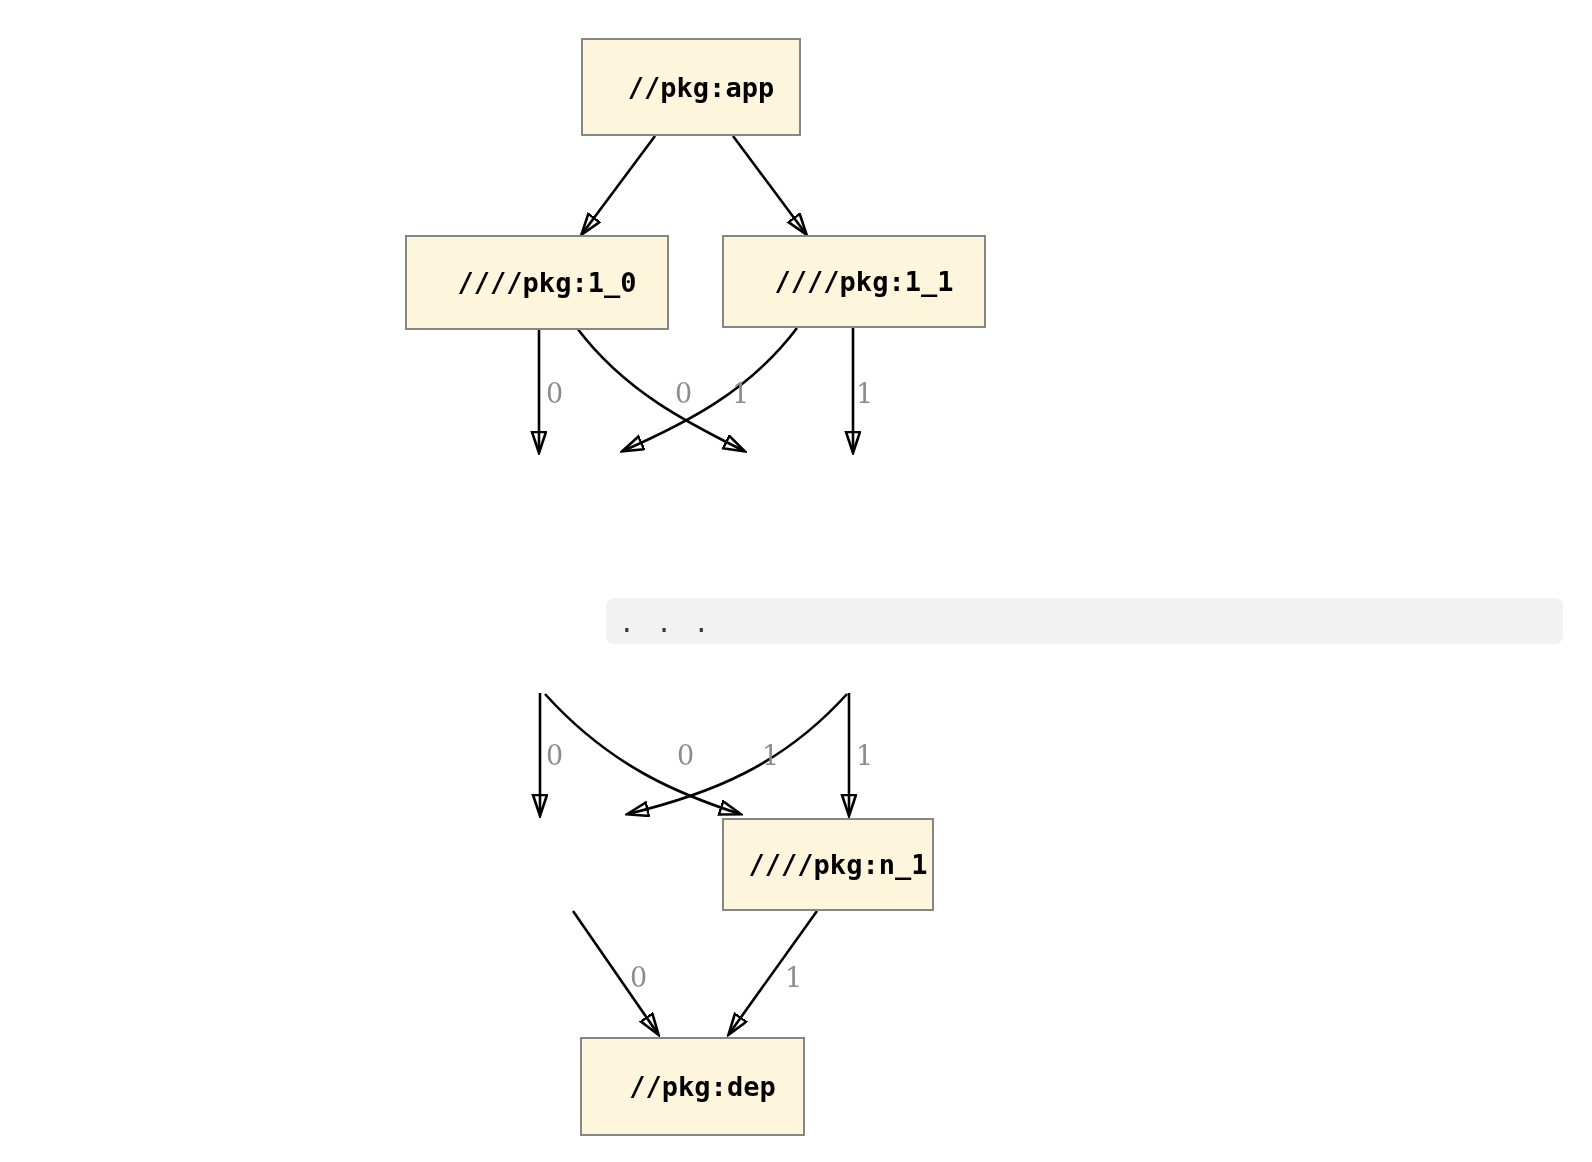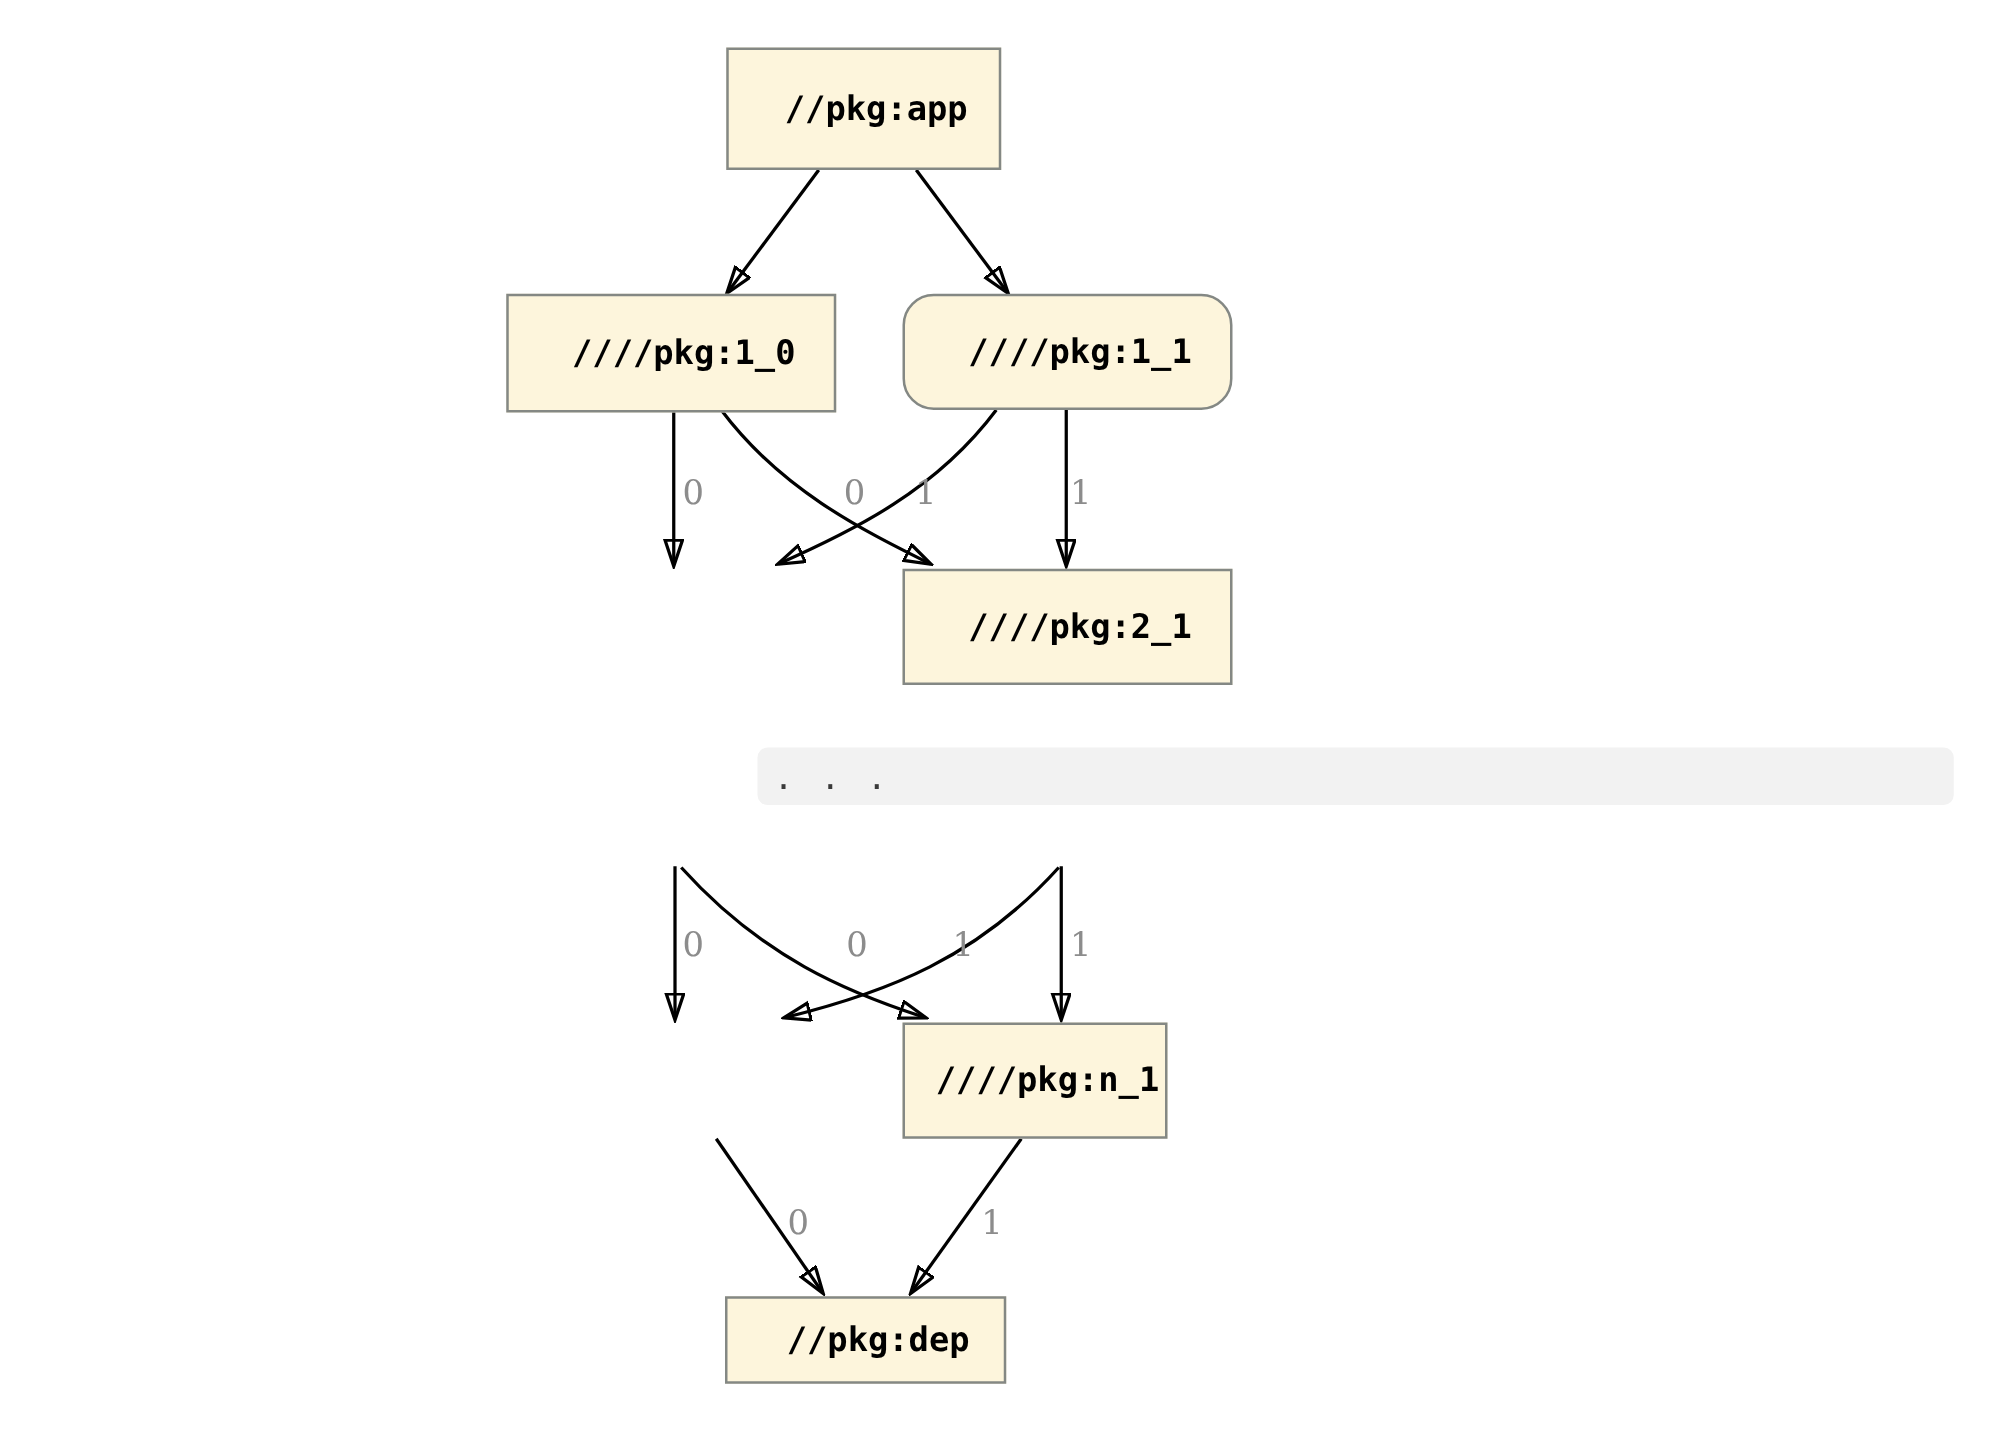--- a/index.html
+++ b/index.html
@@ -110,35 +110,32 @@
   </svg>
 
   <div class="node" style="left:581px;top:38px;width:220px;height:98px;">
     <span class="label">//pkg:app</span>
   </div>
 
   <div class="node" style="left:405px;top:235px;width:264px;height:95px;">
     <span class="label">////pkg:1_0</span>
   </div>
 
-  <div class="node" style="left:722px;top:235px;width:264px;height:93px;border-radius:25px;">
+  <div class="node" style="left:722px;top:235px;width:264px;height:93px;">
     <span class="label">////pkg:1_1</span>
   </div>
 
 
-  <div class="node" style="left:722px;top:455px;width:264px;height:93px;">
-    <span class="label">////pkg:2_1</span>
-  </div>
 
   <div class="ellipsis-band">
     <span class="dots">.  .  .</span>
   </div>
 
 
   <div class="node" style="left:722px;top:818px;width:212px;height:93px;">
     <span class="label">////pkg:n_1</span>
   </div>
 
-  <div class="node" style="left:580px;top:1037px;width:225px;height:70px;">
+  <div class="node" style="left:580px;top:1037px;width:225px;height:99px;">
     <span class="label">//pkg:dep</span>
   </div>
 
 </div>
 
 </body></html>

